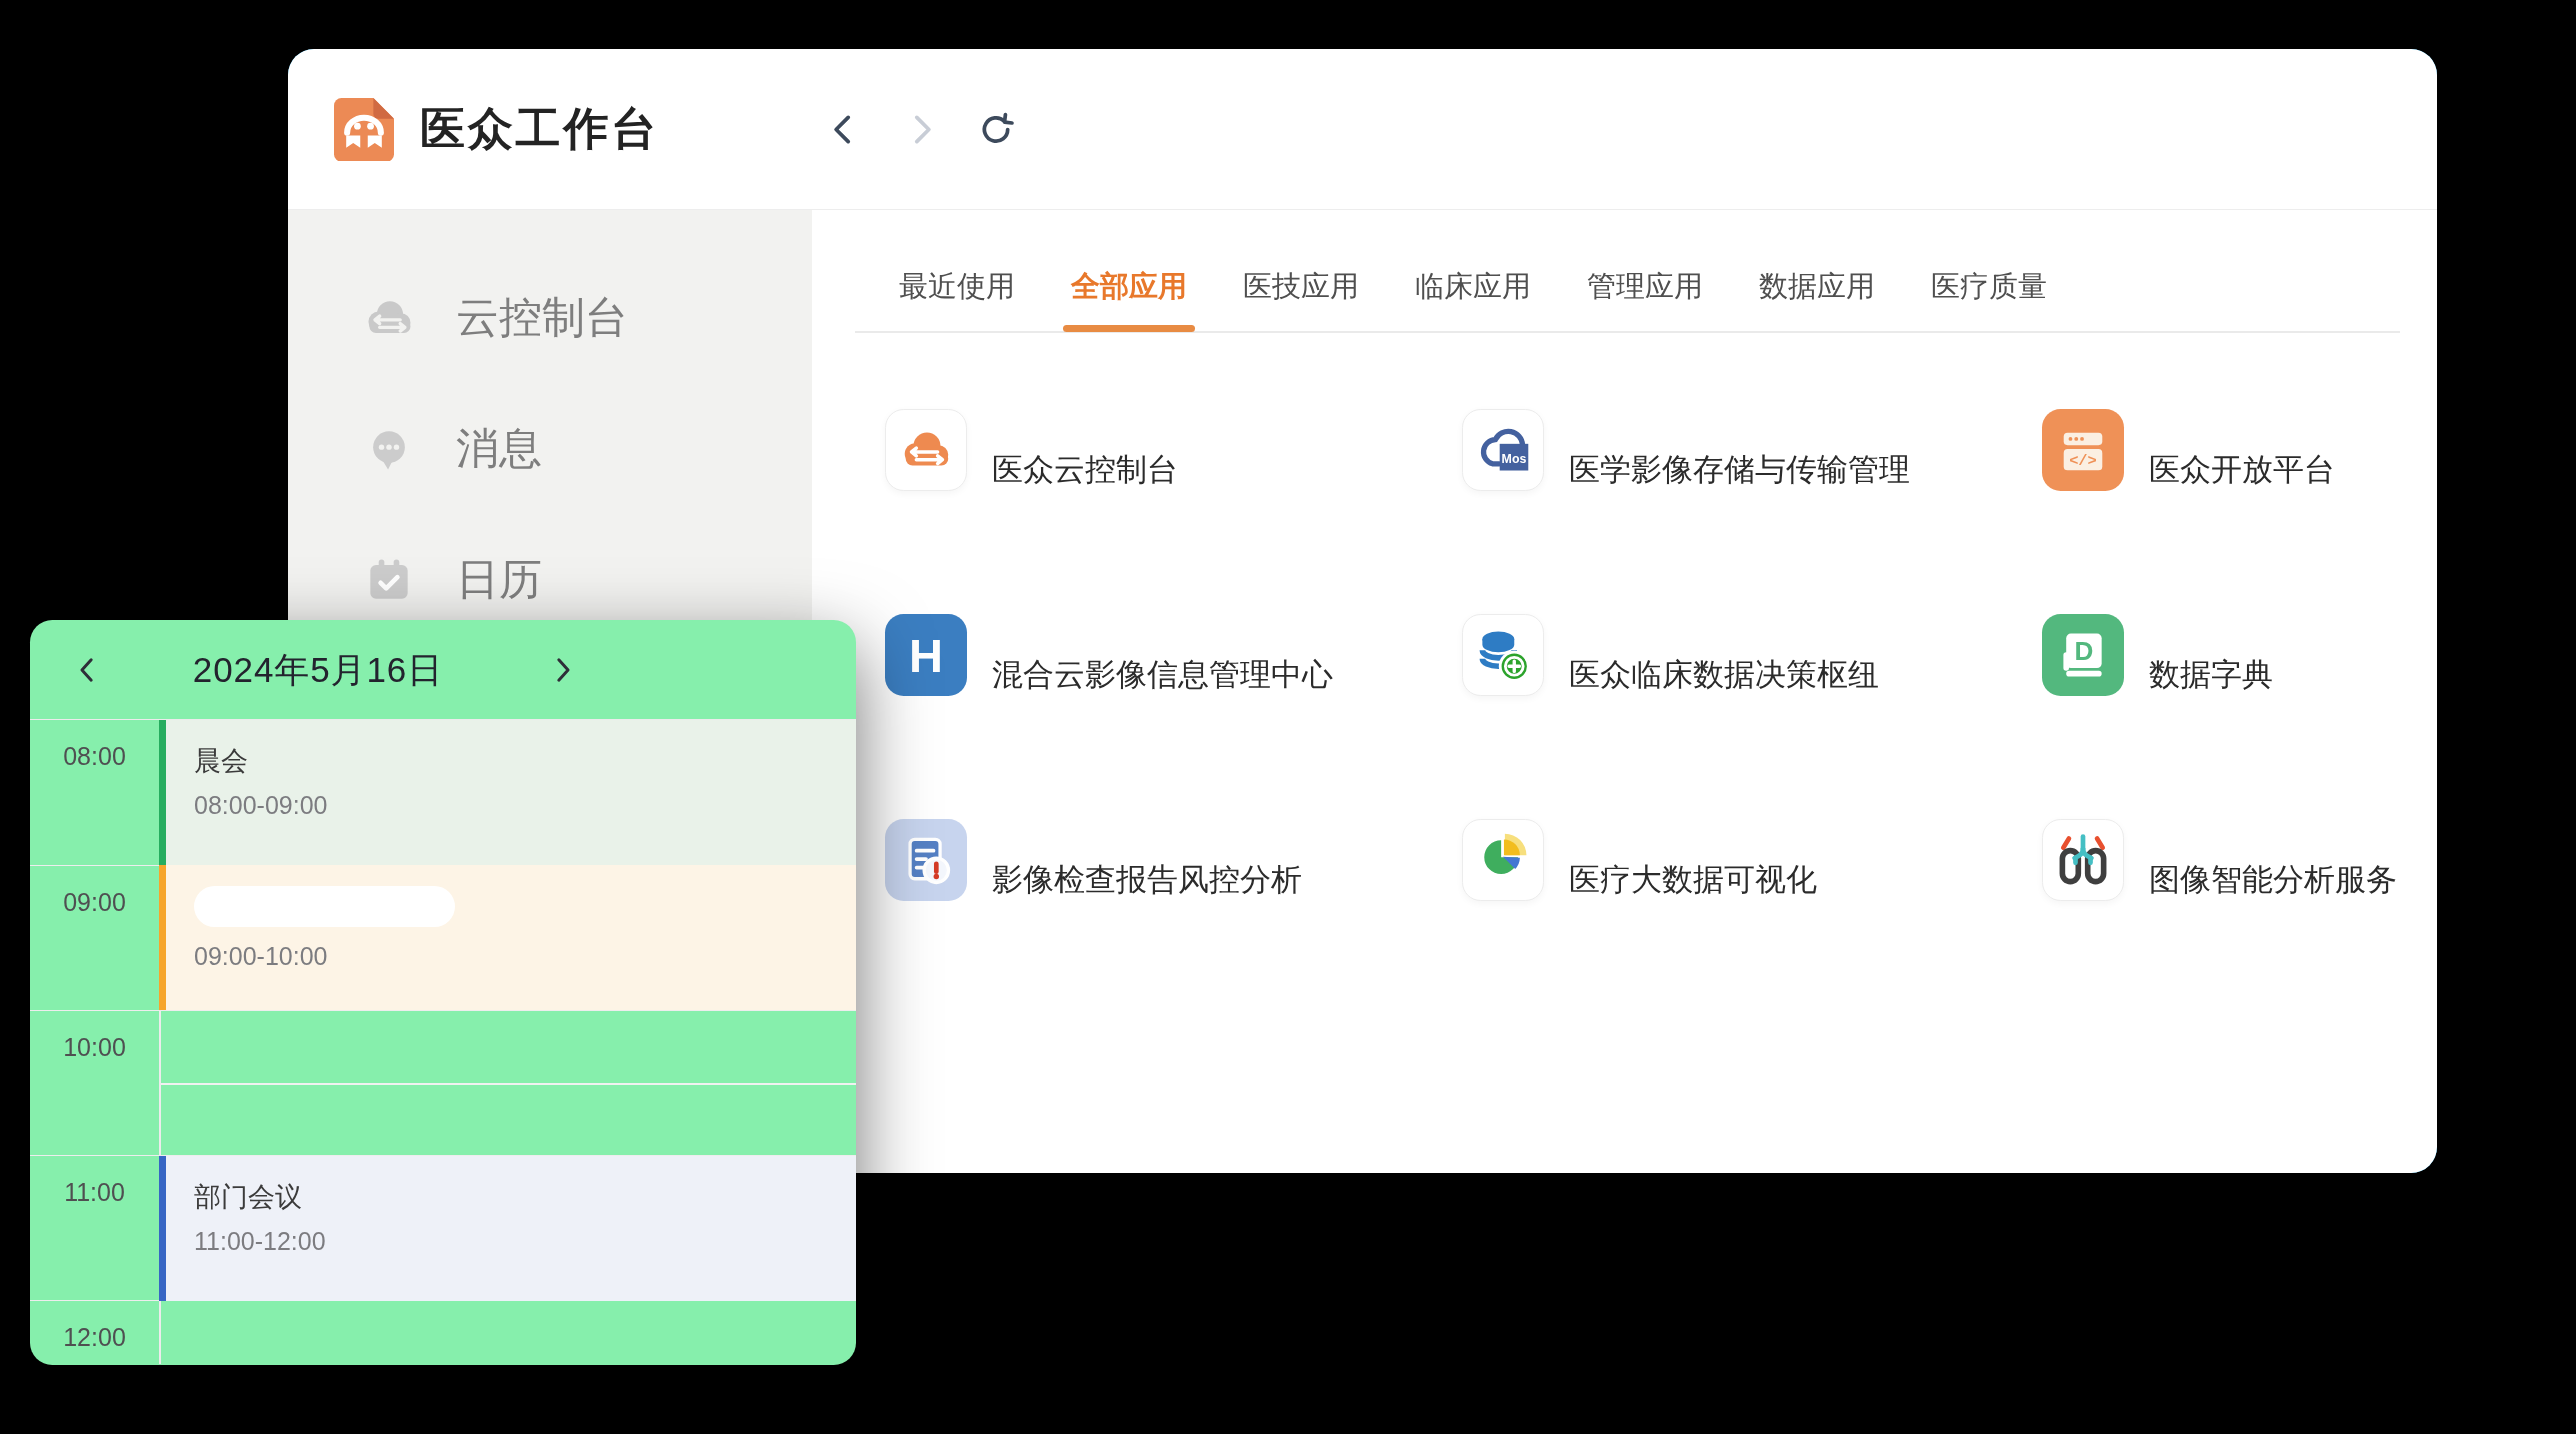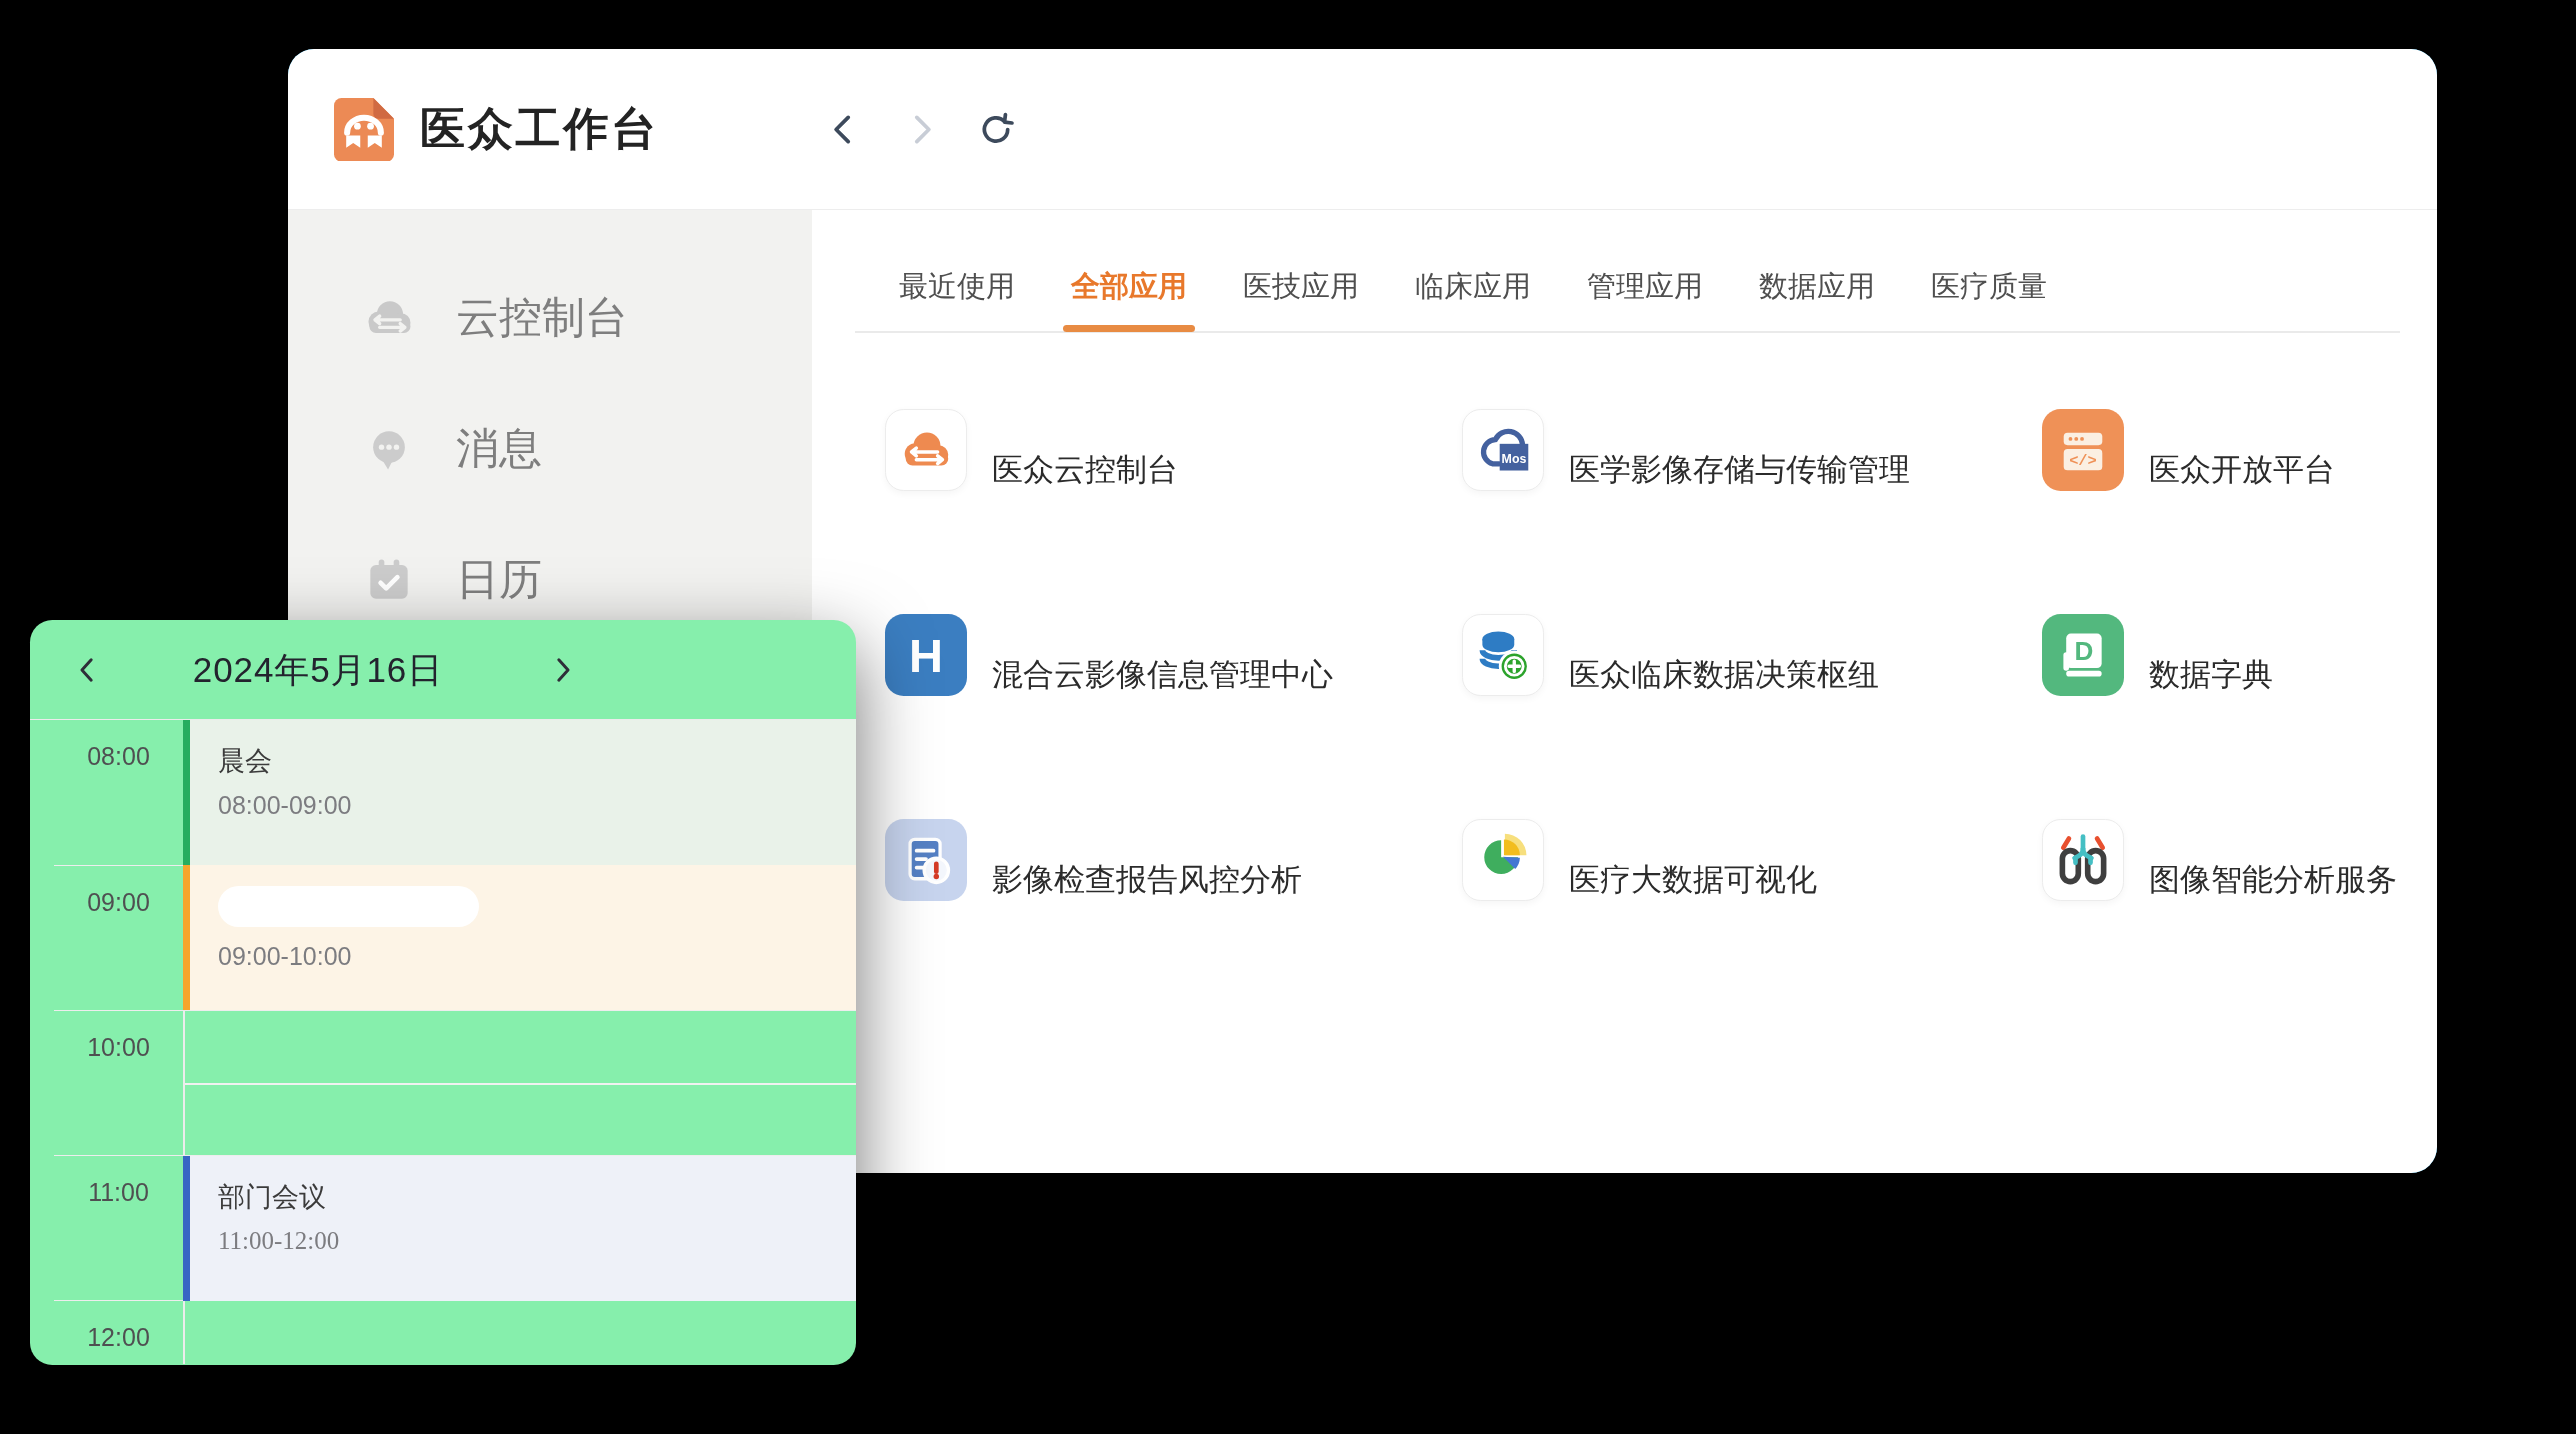--- a/index.html
+++ b/index.html
@@ -71,31 +71,31 @@
   }
   .cal-header { height: 100px; border-bottom: 1.9px solid #ECECEC; position: relative; }
   .cal-nav { position: absolute; top: 50%; transform: translateY(-50%); background: none; border: none; cursor: pointer; width: 37px; height: 37px; padding: 0; }
   .cal-nav svg { width: 37px; height: 37px; display: block; }
   .cal-prev { left: 39px; }
   .cal-next { left: 514px; }
   .cal-date {
     position: absolute; left: 102px; width: 372px; top: 50%; transform: translateY(-50%);
     text-align: center; font-size: 35px; font-weight: 500; color: #23232E; letter-spacing: 0.9px;
   }
-  .cal-body { position: relative; height: 644px; margin-left: 24px; }
+  .cal-body { position: relative; height: 644px; }
   .cal-body::before { content: ""; position: absolute; left: 129px; top: 0; bottom: 0; width: 1.9px; background: #ECECEC; z-index: 1; }
   .hour-row { height: 145px; border-top: 1.9px solid #EDEDED; position: relative; }
   .hour-row:first-child { border-top: none; }
   .hour-row.half::after { content: ""; position: absolute; top: 72px; left: 129px; right: 0; height: 1.9px; background: #F1F1F1; }
   .time-label { position: absolute; top: 22.3px; left: 0; width: 129px; text-align: center; font-size: 25px; color: #4F4F51; }
 
   .event { position: absolute; left: 129px; right: 0; height: 145px; padding: 24px 0 12px 28px; z-index: 3; }
   .event-green  { top: 0;    background: #E9F2E9; border-left: 7.4px solid #26AD5F; }
   .event-orange { top: 145px; background: #FDF4E6; border-left: 7.4px solid #F6A52C; padding-top: 20.5px; }
-  .event-blue   { top: 436px; background: #EEF1F8; border-left: 7.4px solid #3766C4; font-family: Liberation Serif, serif; }
+  .event-blue   { top: 436px; background: #EEF1F8; border-left: 7.4px solid #3766C4; }
   .ev-title { font-size: 27px; font-weight: 500; color: #3B3B3B; line-height: 34px; }
   .ev-time { font-size: 25px; color: #7C7C80; margin-top: 13px; }
   .pill { width: 261px; height: 41px; border-radius: 20.5px; background: #fff; }
   .event-orange .ev-time { margin-top: 15px; }
 </style>
 </head>
 <body>
 
 <section class="window">
 

